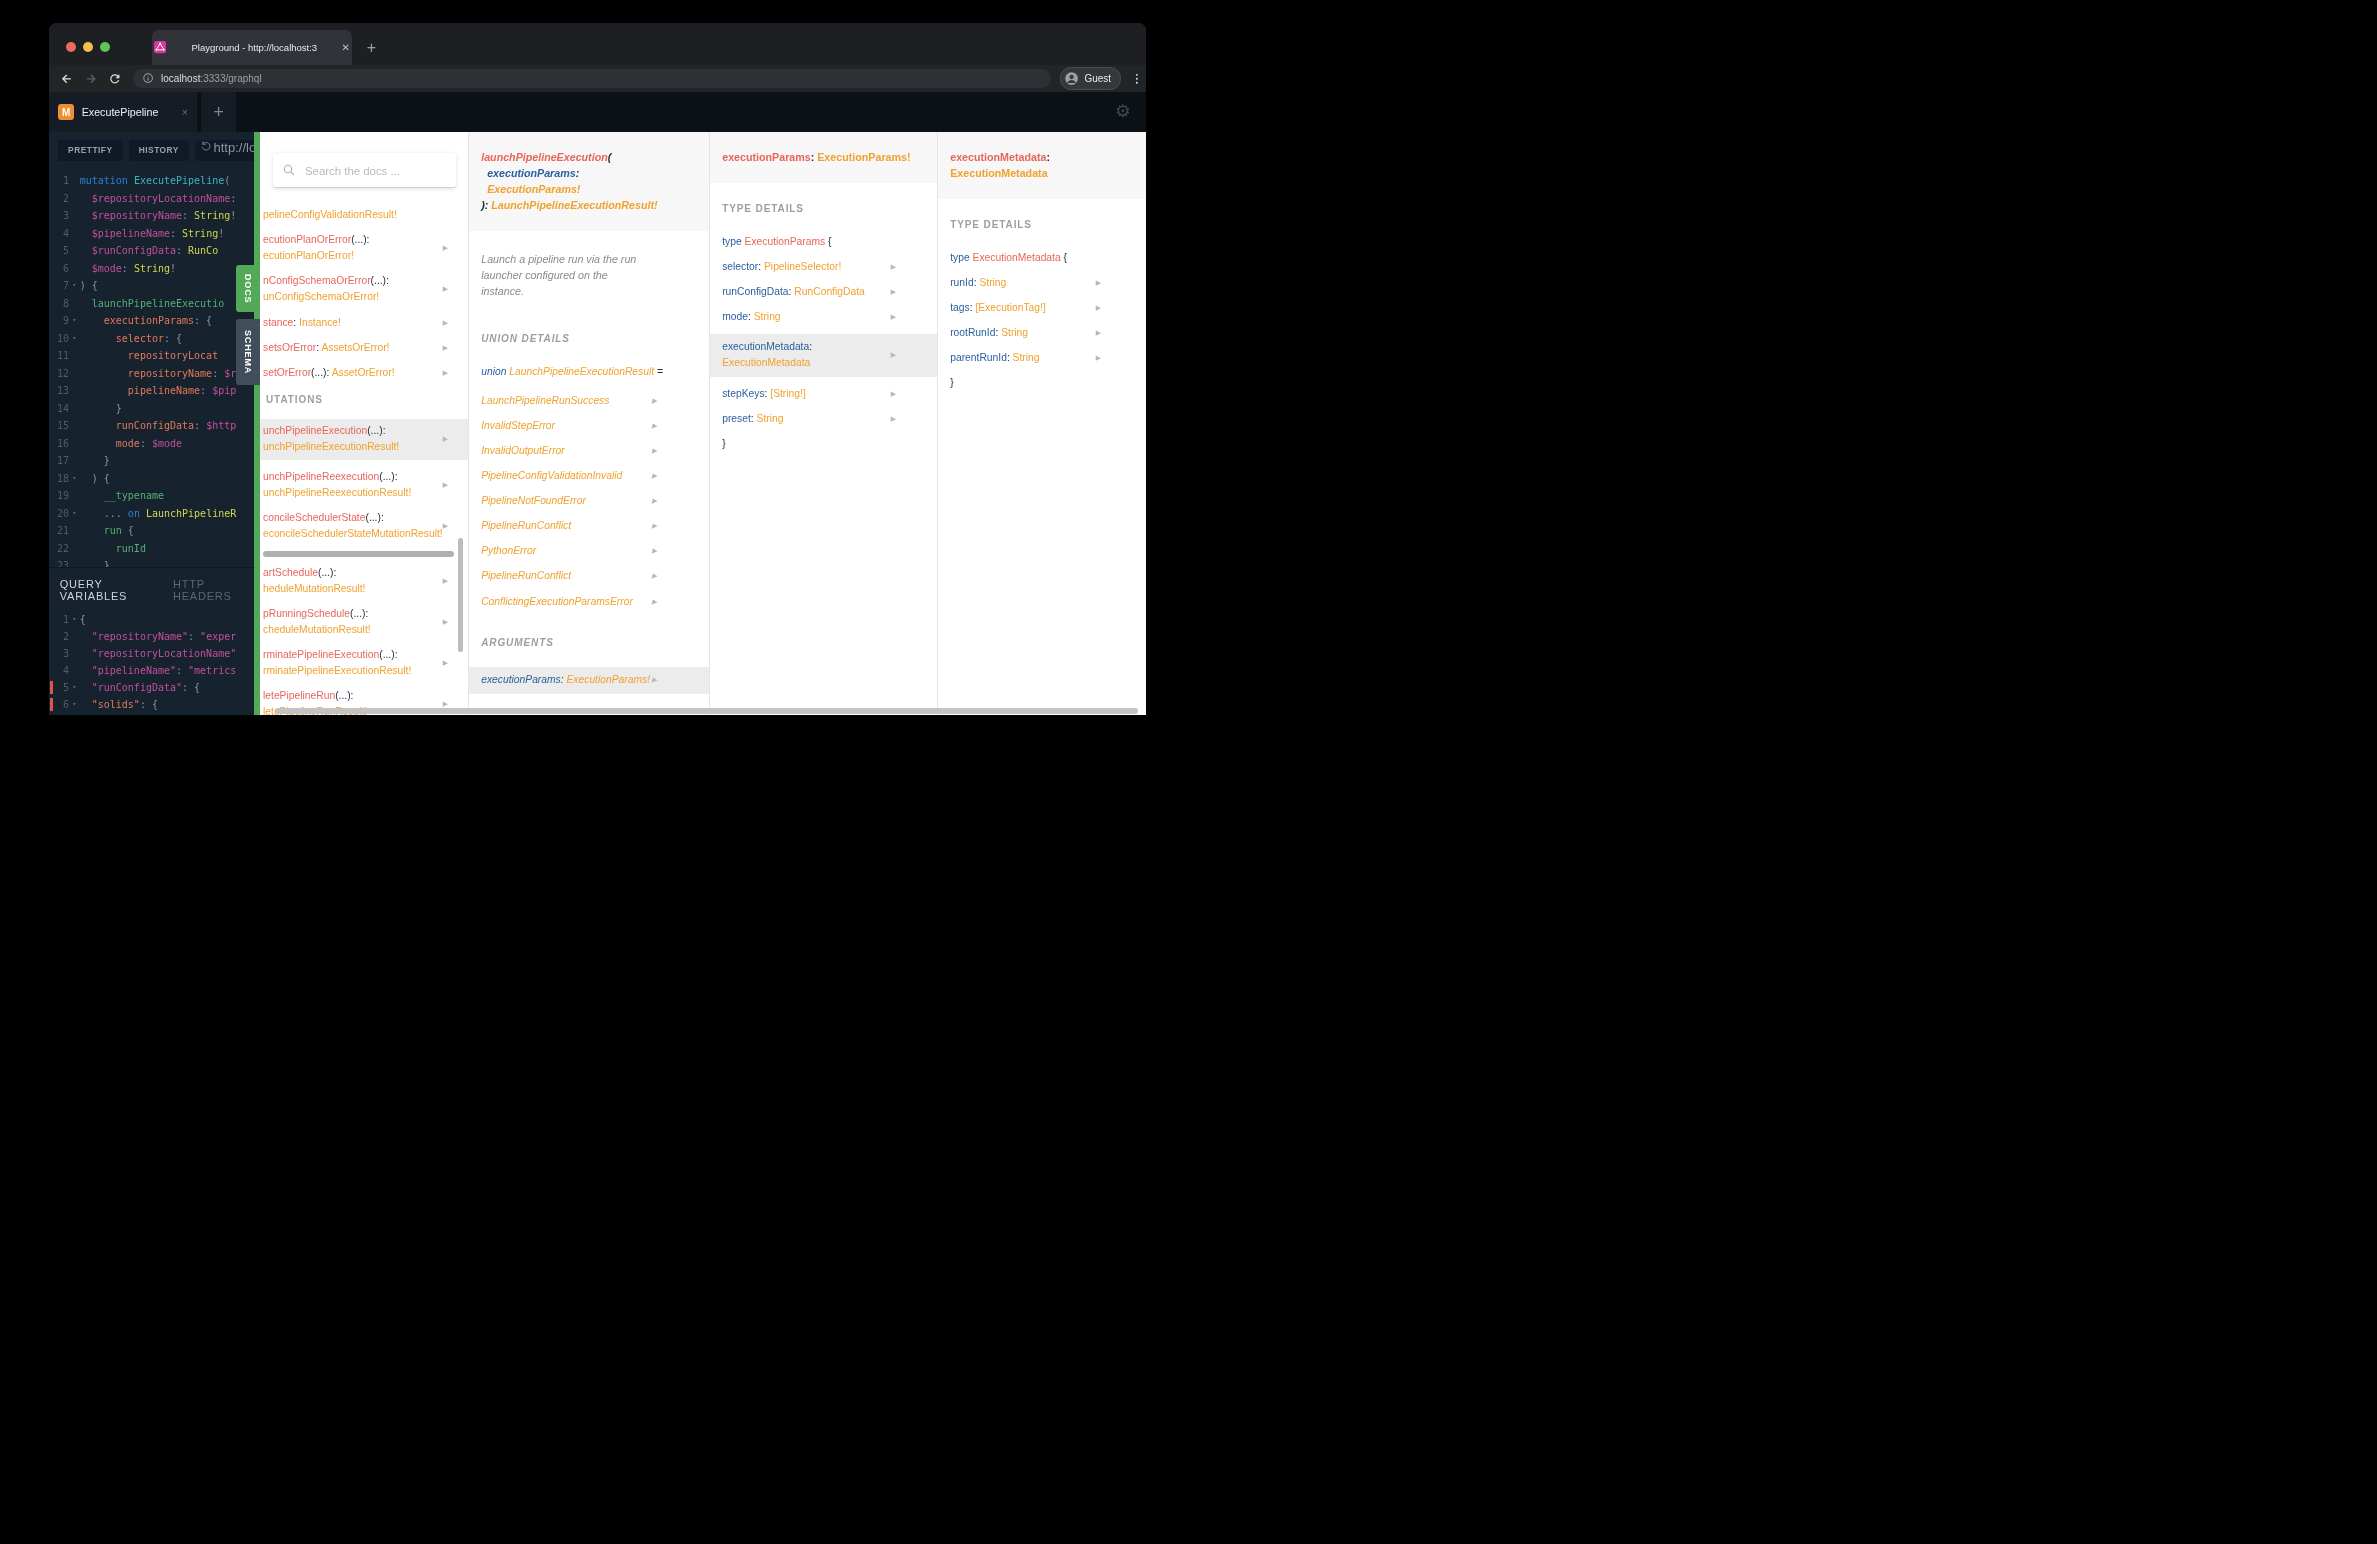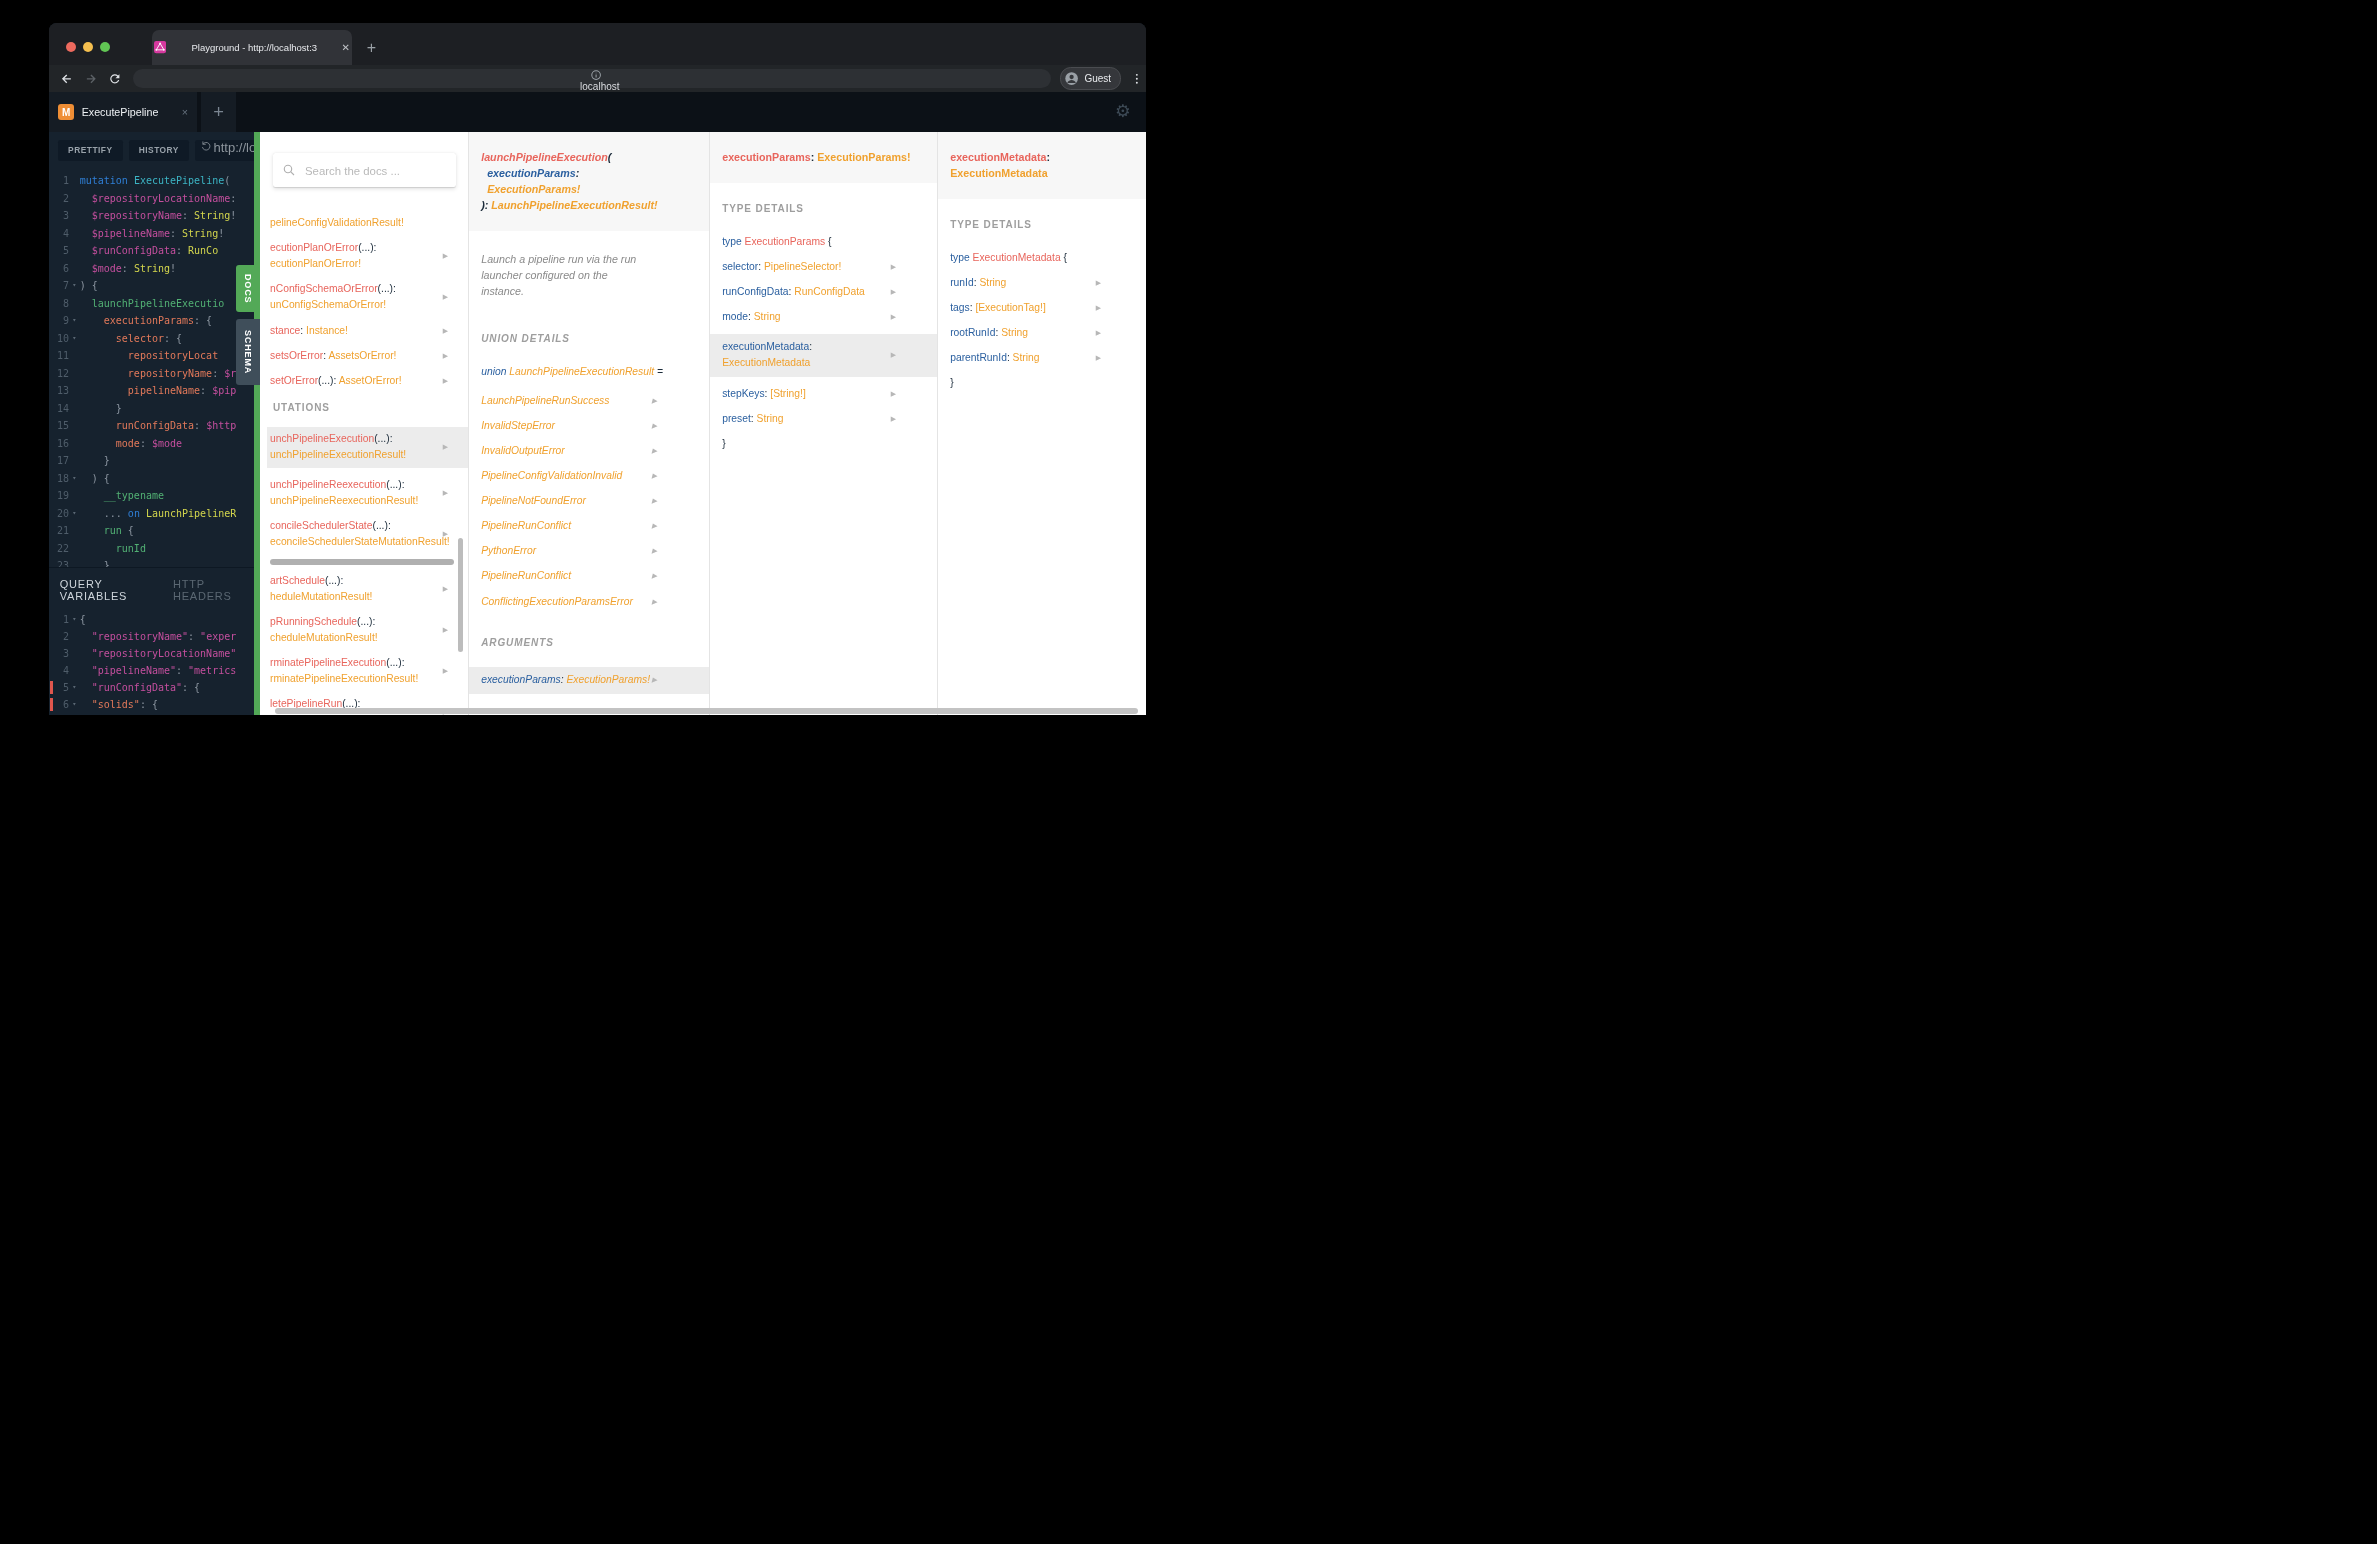--- a/index.html
+++ b/index.html
@@ -14,21 +14,21 @@
   .l-red{background:#ed6a5e}.l-yellow{background:#f5bf4f}.l-green{background:#61c554}
   .btab{position:absolute;left:103px;bottom:0;width:200px;height:35px;background:#313338;border-radius:6.9px 6.9px 0 0;
         display:flex;align-items:center;padding:0 2px;box-sizing:border-box;color:#e8eaed;font-size:9.5px;text-align:center;}
   .btab .fav{margin-right:6.9px;flex:0 0 auto;display:flex;}
   .btab .ttl{white-space:nowrap;overflow:hidden;flex:1;}
   .btab .tclose{color:#c0c3c7;font-size:10px;margin-left:6.1px;cursor:default;}
   .newtab{position:absolute;left:311px;bottom:4.6px;width:23px;height:23px;color:#9aa0a6;font-size:16px;line-height:21.3px;text-align:center;}
   .toolbar{position:relative;height:27px;background:#222528;display:flex;align-items:center;}
   .navic{margin-left:10.7px;display:flex;width:13.7px;height:13.7px;}
   .omnibox{margin-left:10.7px;width:918px;height:19px;background:#2d3034;border-radius:10px;display:flex;align-items:center;
-           padding-left:9.1px;box-sizing:border-box;font-size:10px;flex-direction:column;}
+           padding-left:9.1px;box-sizing:border-box;font-size:10px;}
   .omnibox .host{color:#dadce0;margin-left:6.9px;}
   .omnibox .rest{color:#9aa0a6;}
   .guest{margin-left:9.1px;height:20.6px;background:#35373b;border:0.8px solid #4a4c50;border-radius:10.7px;display:flex;
          align-items:center;padding:0 9.1px 0 3px;color:#e8eaed;font-size:10px;gap:5.3px;}
   .dots{margin-left:9.1px;display:flex;}
 
   
   .pgheader{position:relative;height:40px;background:#0c1117;}
   .pgtab{position:absolute;left:0;top:0;height:40px;width:148px;background:#151c24;display:flex;align-items:center;padding:0 9.1px;box-sizing:border-box;}
   .pgbadge{width:16px;height:16px;border-radius:3px;background:#ef8e35;color:#fff;font-weight:bold;font-size:10px;
@@ -78,21 +78,21 @@
   .dcol2{left:0;width:208px;}
   .dcol3{left:208px;width:241px;border-left:0.8px solid #e4e4e4;font-style:italic;}
   .dcol4{left:449px;width:228px;border-left:0.8px solid #e4e4e4;}
   .dcol5{left:677px;width:209px;border-left:0.8px solid #e4e4e4;}
   .searchwrap{position:relative;margin:21.3px auto 0;width:183px;height:34px;background:#fff;border-radius:2.3px;
               box-shadow:0 0.8px 0.8px rgba(0,0,0,.11),0 1.5px 4.6px rgba(0,0,0,.12);}
   .searchwrap svg{position:absolute;left:9.1px;top:10px;}
   .searchwrap input{position:absolute;left:30.5px;top:0;width:145px;height:34px;border:none;outline:none;font-size:11.4px;
                     color:#555;font-family:"Liberation Sans",sans-serif;background:transparent;}
   .searchwrap input::placeholder{color:#b9b9b9;}
-  .dlist{margin-top:28px;padding-left:10px;}
+  .dlist{margin-top:20px;padding-left:3px;}
   .doc-item{position:relative;margin-bottom:9.1px;}
   .doc-item.ind{padding-left:12.2px;}
   .dl{line-height:16px;white-space:nowrap;}
   .darrow{position:absolute;top:50%;transform:translateY(-50%);font-size:6.9px;color:#b7b7b7;}
   .dcol2 .darrow{right:20px;}
   .dcol3 .darrow{right:53px;}
   .dcol4 .darrow{right:42px;}
   .dcol5 .darrow{right:46px;}
   .dcol2 .doc-item.sel{background:#ececec;margin:4.6px 0 9.1px -3px;padding:4.6px 0 4.6px 3px;}
   .dcol3 .doc-item.sel,.dcol4 .doc-item.sel{background:#ececec;padding:5.3px 0 5.3px 12.2px;margin:13.7px 0 9.1px 0;}

